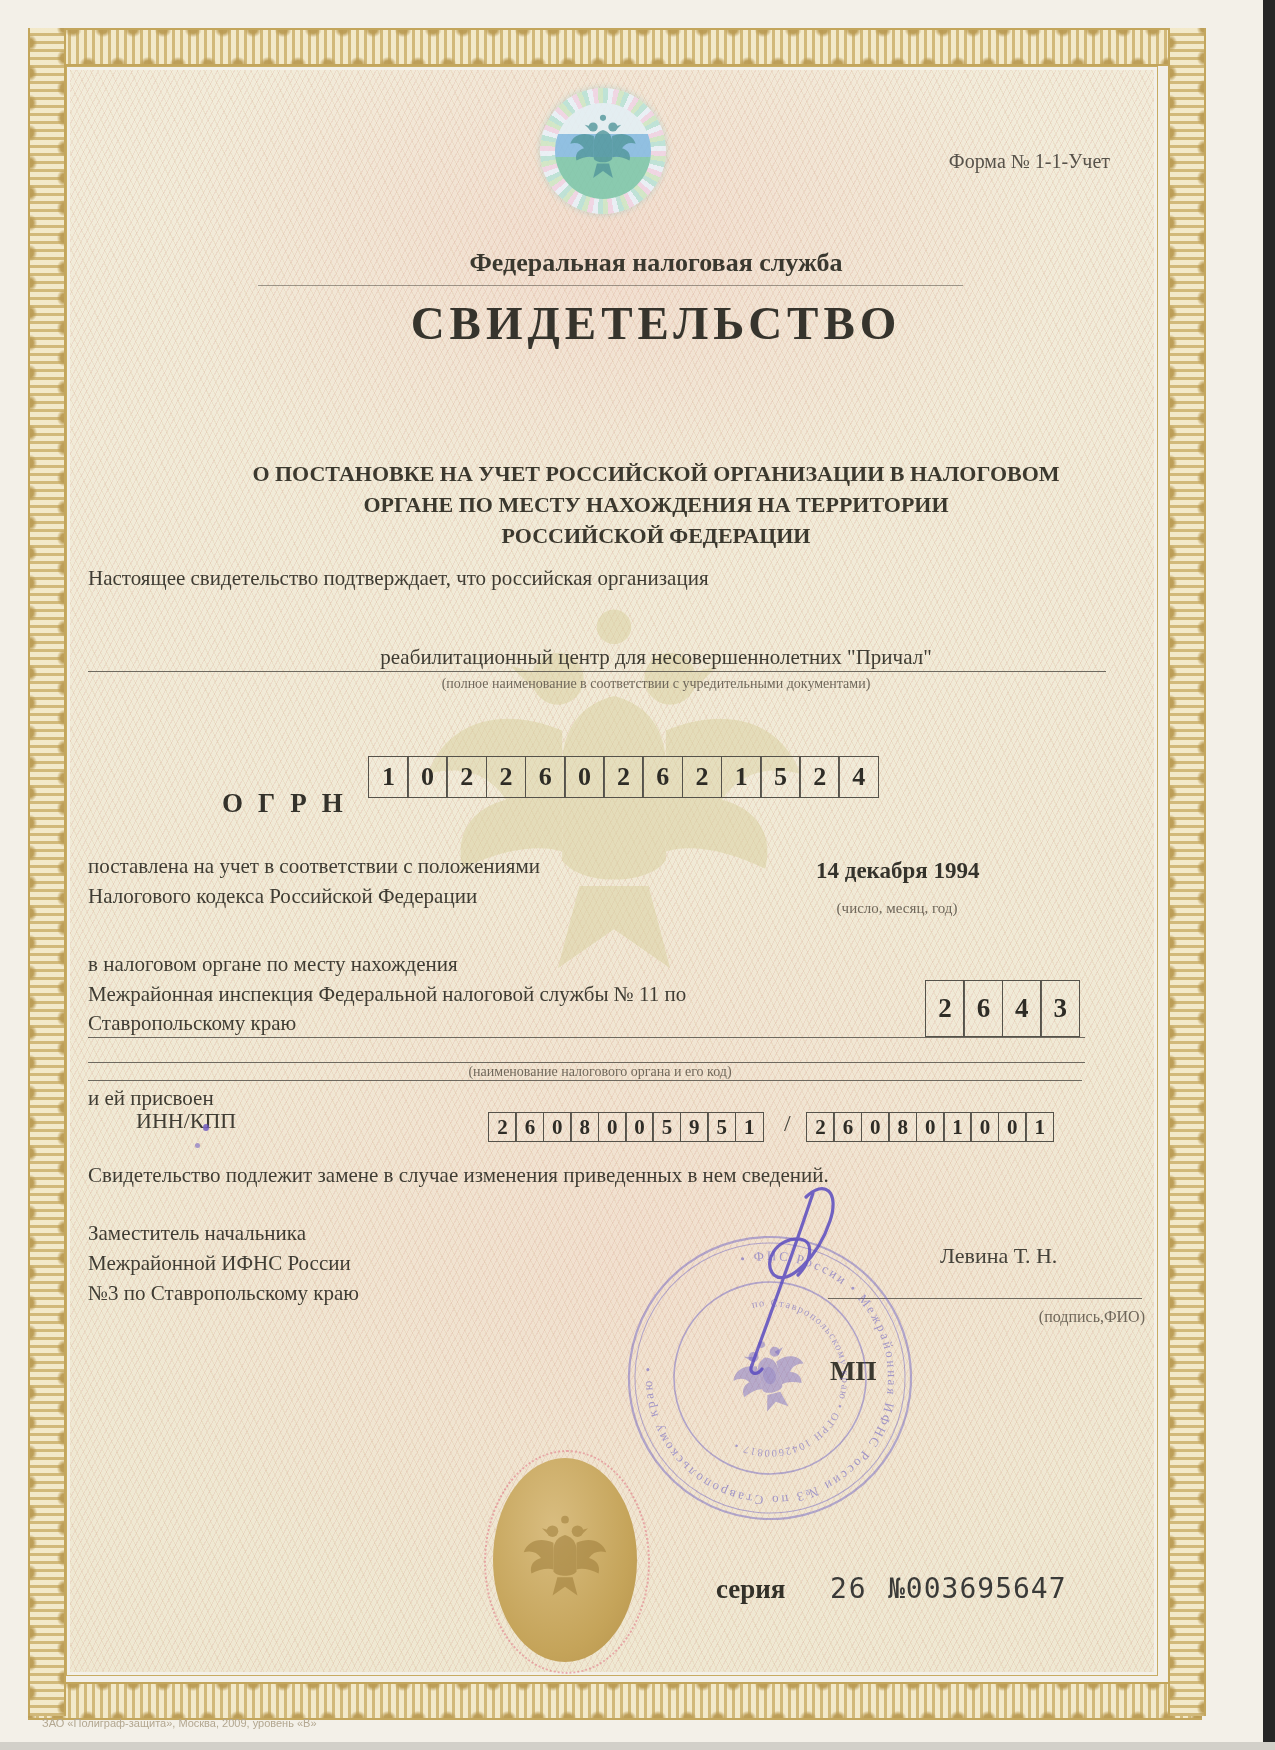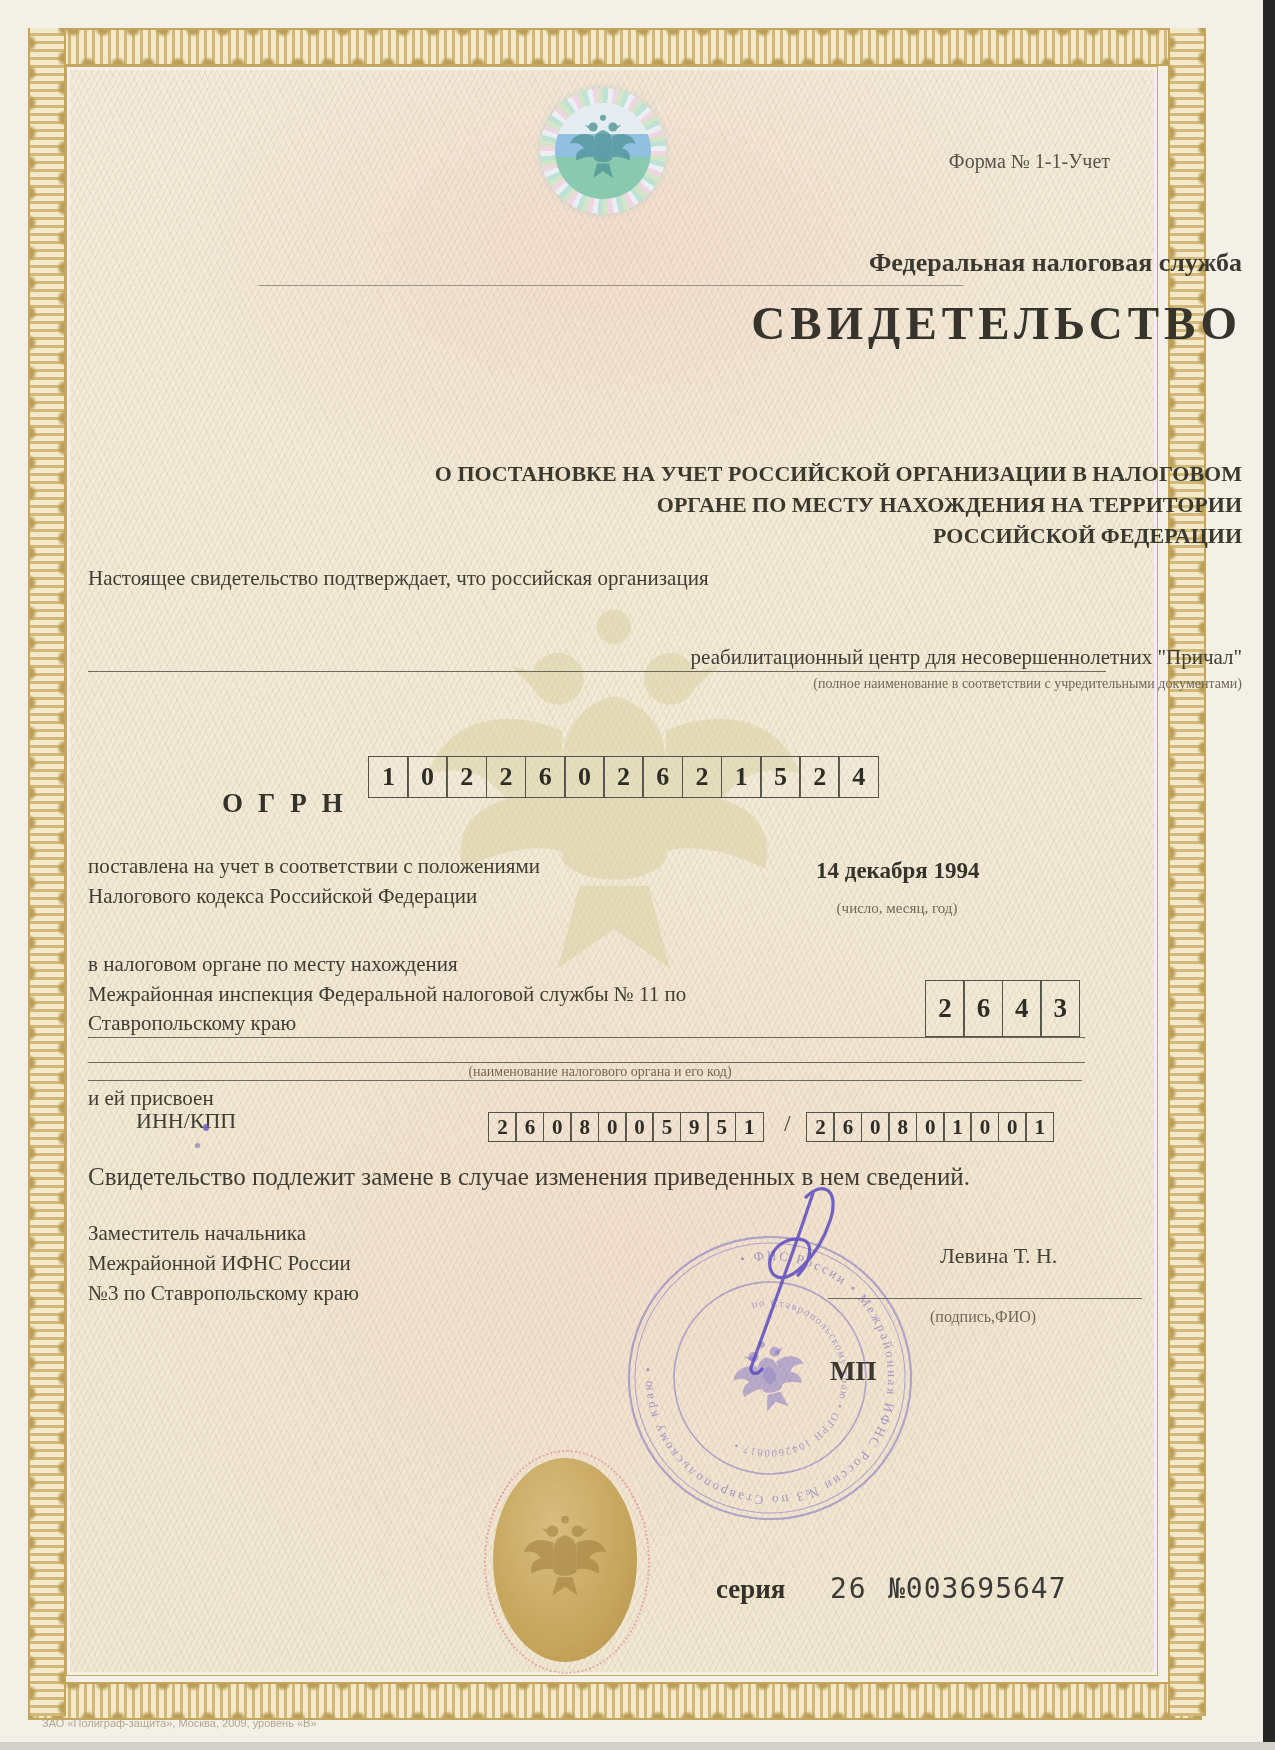--- a/index.html
+++ b/index.html
@@ -37,21 +37,21 @@
   
   .holo{left:540px;top:88px;width:126px;height:126px;border-radius:50%;opacity:.88;
     background:repeating-conic-gradient(#b9e3d8 0deg 5deg,#e9f2fa 5deg 10deg,#f0d5e6 10deg 15deg,#cfe8c6 15deg 20deg);
     box-shadow:0 0 6px rgba(130,190,190,.5);}
   .holo-inner{position:absolute;left:15px;top:15px;width:96px;height:96px;border-radius:50%;overflow:hidden;
     background:linear-gradient(180deg,#e3f0f6 0 32%,#84bce4 32% 56%,#7cc7ab 56% 100%);}
   .holo-inner svg{position:absolute;left:10px;top:8px;color:#3d8c94;opacity:.8;}
   
   .watermark{left:398px;top:588px;width:432px;height:432px;color:#d9d09e;opacity:.5;}
   
-  .ctr{left:70px;width:1172px;text-align:right;}
+  .ctr{left:70px;width:1172px;text-align:center;}
   .ser-b{font-weight:bold;}
   .cap{color:#6f675a;}
   .line{position:absolute;height:1px;background:#57534b;opacity:.85;}
   
   .boxes{position:absolute;display:flex;}
   .boxes .cell{box-sizing:border-box;border:1.6px solid #55524a;display:flex;align-items:center;justify-content:center;
     font-weight:bold;color:#2e2c26;background:rgba(255,255,255,.06);}
   .boxes .cell + .cell{margin-left:-1.6px;}
   .ogrn-boxes .cell{width:40.8px;height:42px;font-size:26px;}
   .code-boxes .cell{width:40px;height:57px;font-size:27px;}
@@ -192,30 +192,30 @@
       <span class="cell">0</span>
       <span class="cell">1</span>
       <span class="cell">0</span>
       <span class="cell">0</span>
       <span class="cell">1</span>
     </div>
 
   <div class="abs ink-dot" style="left:203px;top:1124px;width:6px;height:7px;opacity:.8;"></div>
   <div class="abs ink-dot" style="left:195px;top:1143px;width:5px;height:5px;opacity:.55;"></div>
 
-  <div class="abs" style="left:88px;top:1163px;font-size:25px;">Свидетельство подлежит замене в случае изменения приведенных в нем сведений.</div>
+  <div class="abs" style="left:88px;top:1163px;font-size:21px;">Свидетельство подлежит замене в случае изменения приведенных в нем сведений.</div>
 
   <div class="abs" style="left:88px;top:1218px;font-size:21px;line-height:30px;">
     <div>Заместитель начальника</div>
     <div>Межрайонной ИФНС России</div>
     <div>№3 по Ставропольскому краю</div>
   </div>
   <div class="abs" style="left:940px;top:1243px;font-size:22px;color:#45423a;">Левина Т. Н.</div>
   <div class="line" style="left:828px;top:1298px;width:314px;"></div>
-  <div class="abs cap" style="left:930px;top:1308px;width:215px;text-align:left;font-size:16px;">(подпись,ФИО)</div>
+  <div class="abs cap" style="left:930px;top:1308px;width:215px;text-align:right;font-size:16px;">(подпись,ФИО)</div>
   <div class="abs ser-b" style="left:830px;top:1356px;font-size:27px;color:#3a382f;">МП</div>
 
   <svg class="abs stamp" width="296" height="296" viewBox="0 0 296 296">
     <g transform="rotate(-14 148 148)" fill="none" stroke="rgba(95,85,195,.5)">
       <circle cx="148" cy="148" r="141" stroke-width="2.2"></circle>
       <circle cx="148" cy="148" r="135" stroke-width="1"></circle>
       <circle cx="148" cy="148" r="96" stroke-width="1.6"></circle>
       <defs>
         <path id="arcO" d="M148,30 a118,118 0 1,1 -0.05,0"></path>
         <path id="arcI" d="M148,76 a72,72 0 1,1 -0.05,0"></path>

